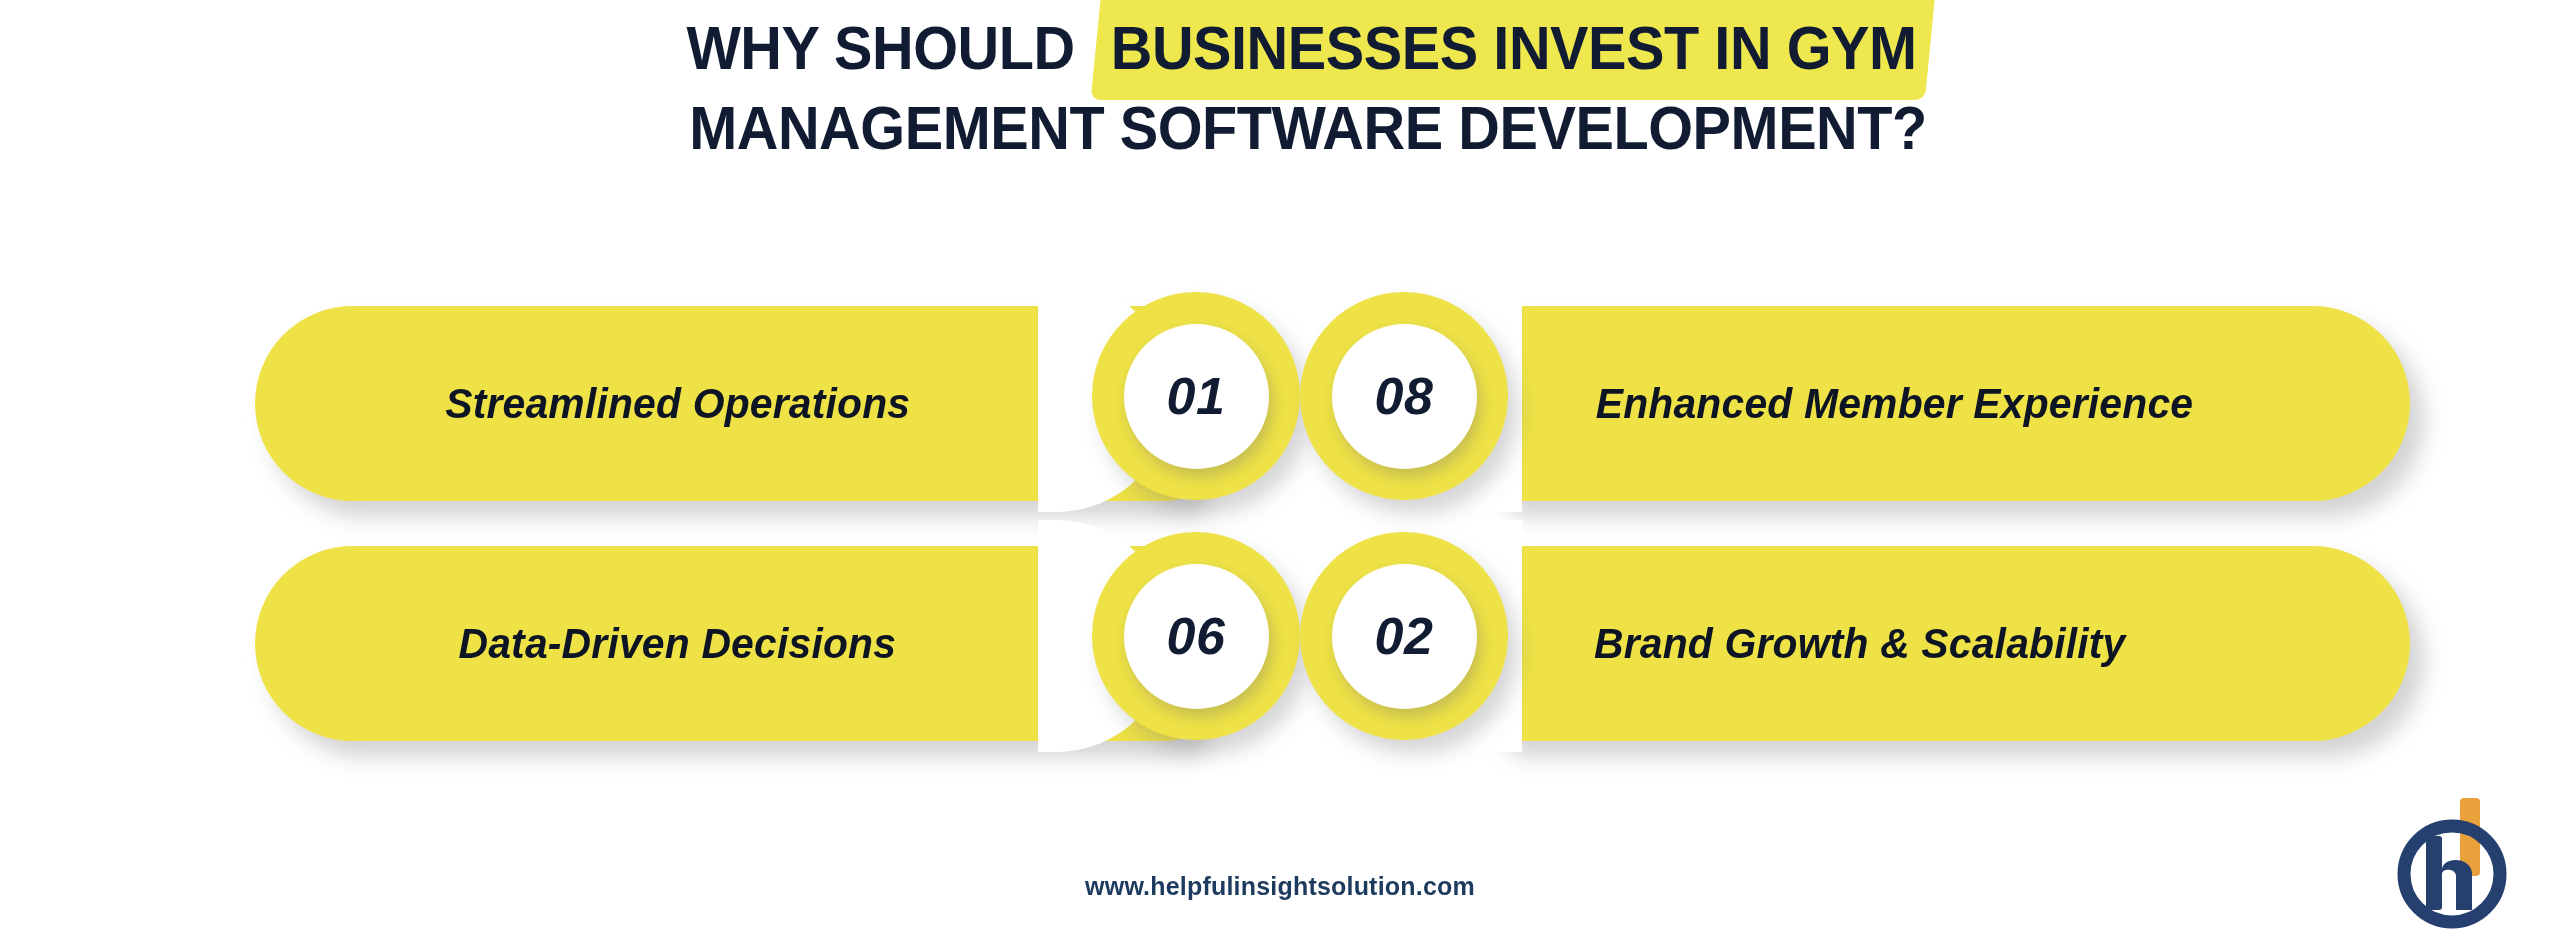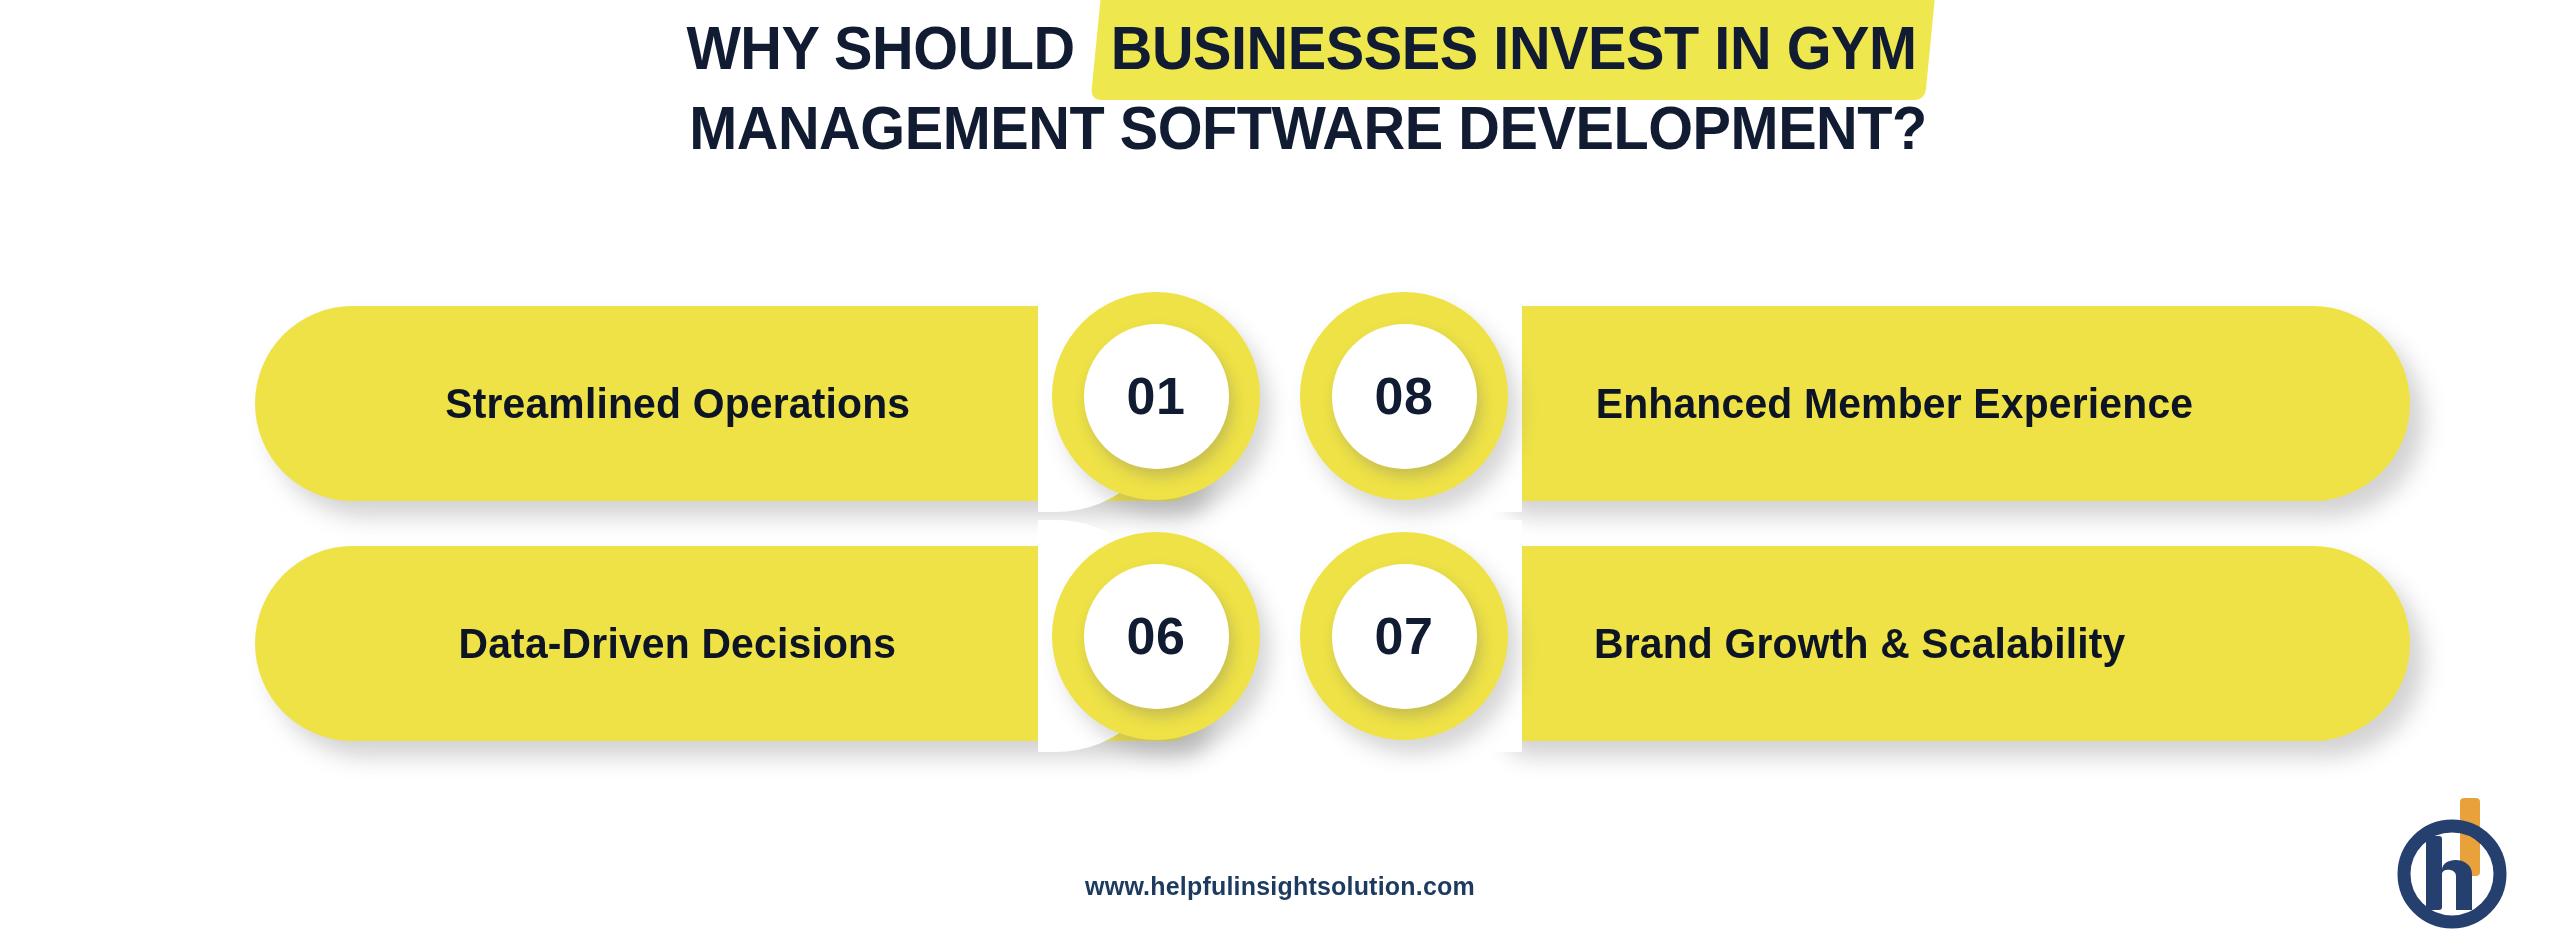--- a/index.html
+++ b/index.html
@@ -42,21 +42,21 @@
     background:#EFE74E;
     border-radius:10px;
     transform:skewX(-6deg);
     z-index:0;
   }
   .hl-text{position:relative;z-index:1;}
 
   
   #items{
     position:absolute;
-    left:0;top:292px;width:2504px;height:460px;
+    left:0;top:292px;width:2504px;height:460px;font-style:italic;
   }
   .row{
     position:relative;
     width:2560px;height:208px;
     margin-bottom:32px;
   }
 
   
   .pill{
     position:absolute;
@@ -107,21 +107,21 @@
   .circle{
     position:absolute;
     top:0px;
     width:208px;height:208px;
     border-radius:50%;
     background:#EEE246;
     box-shadow:10px 14px 20px rgba(120,120,120,0.30);
     display:flex;align-items:center;justify-content:center;
     z-index:3;
   }
-  .circle-1{left:1052px;}
+  .circle-1{left:1092px;}
   .circle-2{left:1300px;}
   .circle-inner{
     width:145px;height:145px;
     border-radius:50%;
     background:#ffffff;
     box-shadow:4px 8px 14px rgba(110,110,110,0.30);
     display:flex;align-items:center;justify-content:center;
   }
   .circle-num{
     font-family:"Liberation Sans", sans-serif;
@@ -194,21 +194,21 @@
     <div class="pill pill-right">
       <span class="pill-label">Brand Growth &amp; Scalability</span>
     </div>
     <div class="circle circle-1">
       <div class="circle-inner">
         <span class="circle-num">06</span>
       </div>
     </div>
     <div class="circle circle-2">
       <div class="circle-inner">
-        <span class="circle-num">07</span>
+        <span class="circle-num">02</span>
       </div>
     </div>
   </div>
 
 </div>
 
 <div id="footer-url">www.helpfulinsightsolution.com</div>
 
 <div id="logo">
   <svg viewBox="0 0 130 140" width="130" height="140" xmlns="http://www.w3.org/2000/svg">

